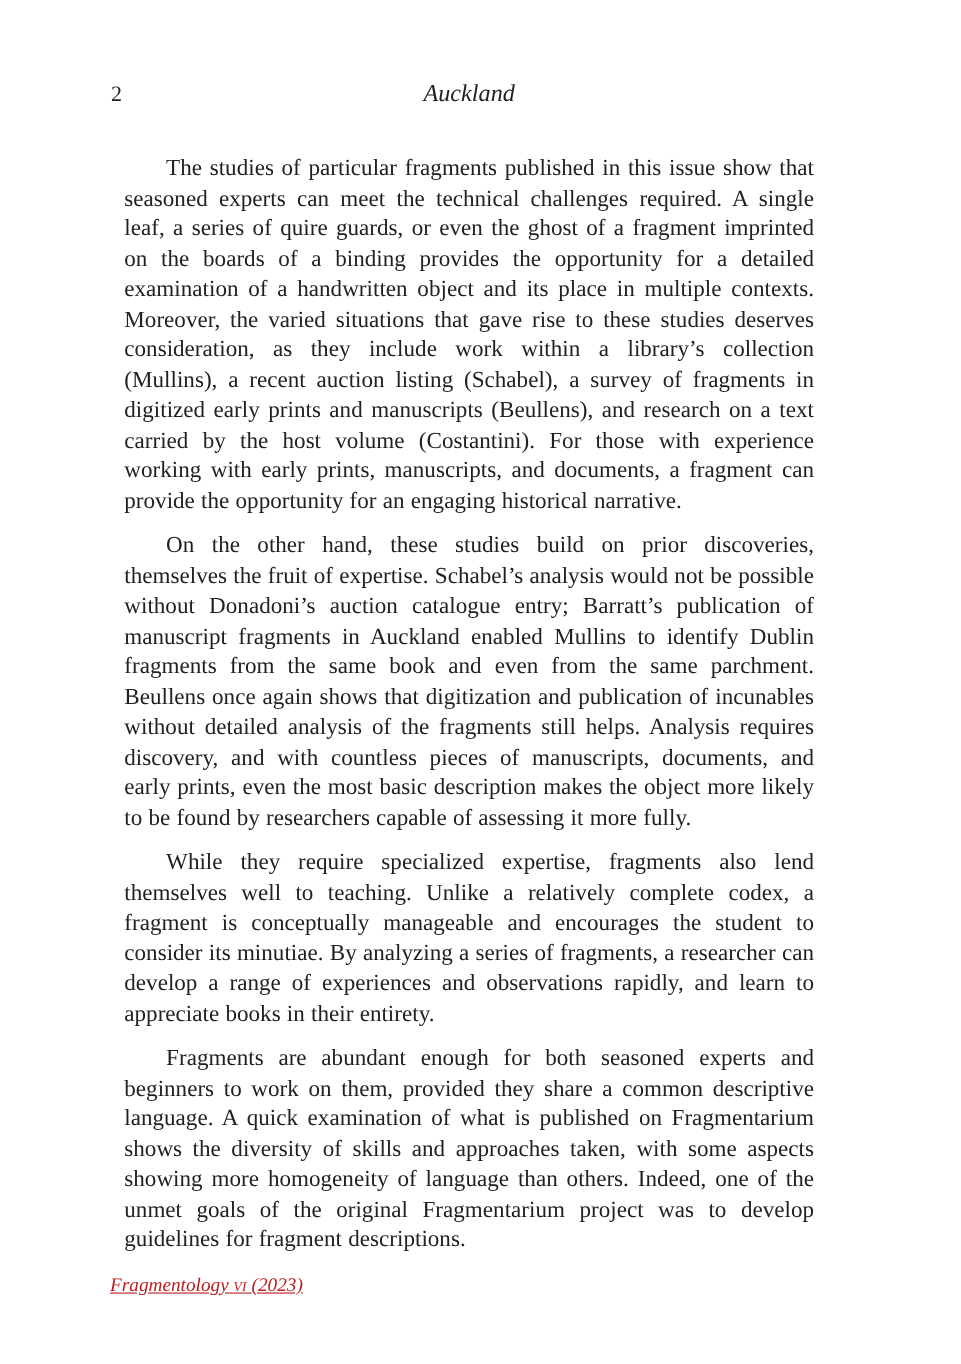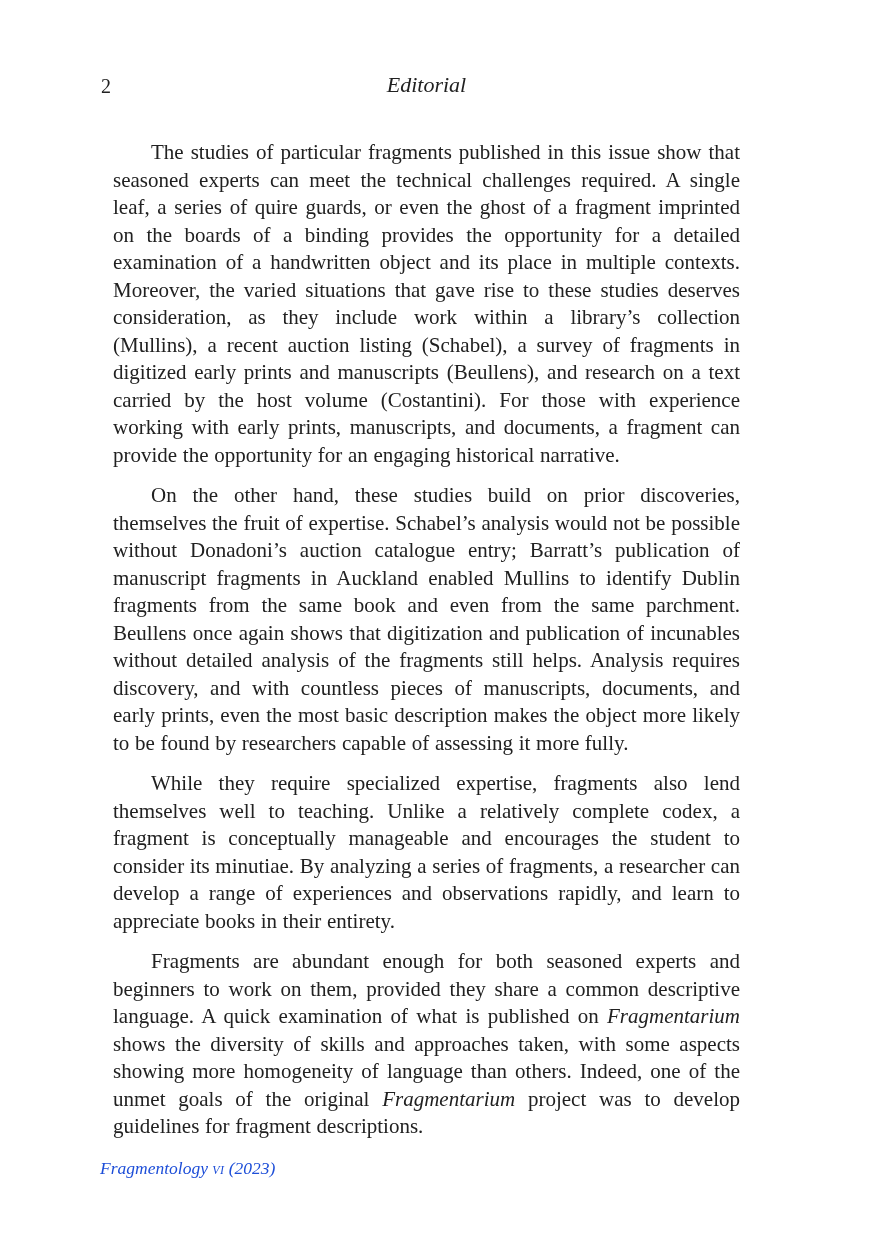--- a/index.html
+++ b/index.html
@@ -55,43 +55,43 @@
     hyphens: auto;
     -webkit-hyphens: auto;
     word-spacing: 0.02em;
   }
   .body-text p {
     margin: 13px;
     padding: 0;
     text-indent: 38px;
   }
   .italic {
-    font-style: italic;
   }
   .page-footer {
     position: absolute;
     left: 100px;
     top: 1158px;
     font-size: 17.5px;
     font-style: italic;
-    color: #1d4ed8;
+    color: #b91c1c;
+    text-decoration: underline;
   }
   .smallcaps {
     font-variant: small-caps;
     letter-spacing: 0.02em;
   }
 </style>
 </head>
 <body>
 
 <div class="page">
 
   <div class="page-header">
     <span class="page-number">2</span>
-    <div class="running-title">Editorial</div>
+    <div class="running-title">Auckland</div>
   </div>
 
   <div class="body-text" id="body-text">
       <p><span>The studies of particular fragments published in this issue show that seasoned experts can meet the technical challenges required. A single leaf, a series of quire guards, or even the ghost of a fragment imprinted on the boards of a binding provides the opportunity for a detailed examination of a handwritten object and its place in multiple contexts. Moreover, the varied situations that gave rise to these studies deserves consideration, as they include work within a library’s collection (Mullins), a recent auction listing (Schabel), a survey of fragments in digitized early prints and manuscripts (Beullens), and research on a text carried by the host volume (Costantini). For those with experience working with early prints, manuscripts, and documents, a fragment can provide the opportunity for an engaging historical narrative.</span></p>
       <p><span>On the other hand, these studies build on prior discoveries, themselves the fruit of expertise. Schabel’s analysis would not be possible without Donadoni’s auction catalogue entry; Barratt’s publication of manuscript fragments in Auckland enabled Mullins to identify Dublin fragments from the same book and even from the same parchment. Beullens once again shows that digitization and publication of incunables without detailed analysis of the fragments still helps. Analysis requires discovery, and with countless pieces of manuscripts, documents, and early prints, even the most basic description makes the object more likely to be found by researchers capable of assessing it more fully.</span></p>
       <p><span>While they require specialized expertise, fragments also lend themselves well to teaching. Unlike a relatively complete codex, a fragment is conceptually manageable and encourages the student to consider its minutiae. By analyzing a series of fragments, a researcher can develop a range of experiences and observations rapidly, and learn to appreciate books in their entirety.</span></p>
       <p><span>Fragments are abundant enough for both seasoned experts and beginners to work on them, provided they share a common descriptive language. A quick examination of what is published on </span><span class="italic">Fragmentarium</span><span> shows the diversity of skills and approaches taken, with some aspects showing more homogeneity of language than others. Indeed, one of the unmet goals of the original </span><span class="italic">Fragmentarium</span><span> project was to develop guidelines for fragment descriptions.</span></p>
     </div>
 
   <div class="page-footer">

